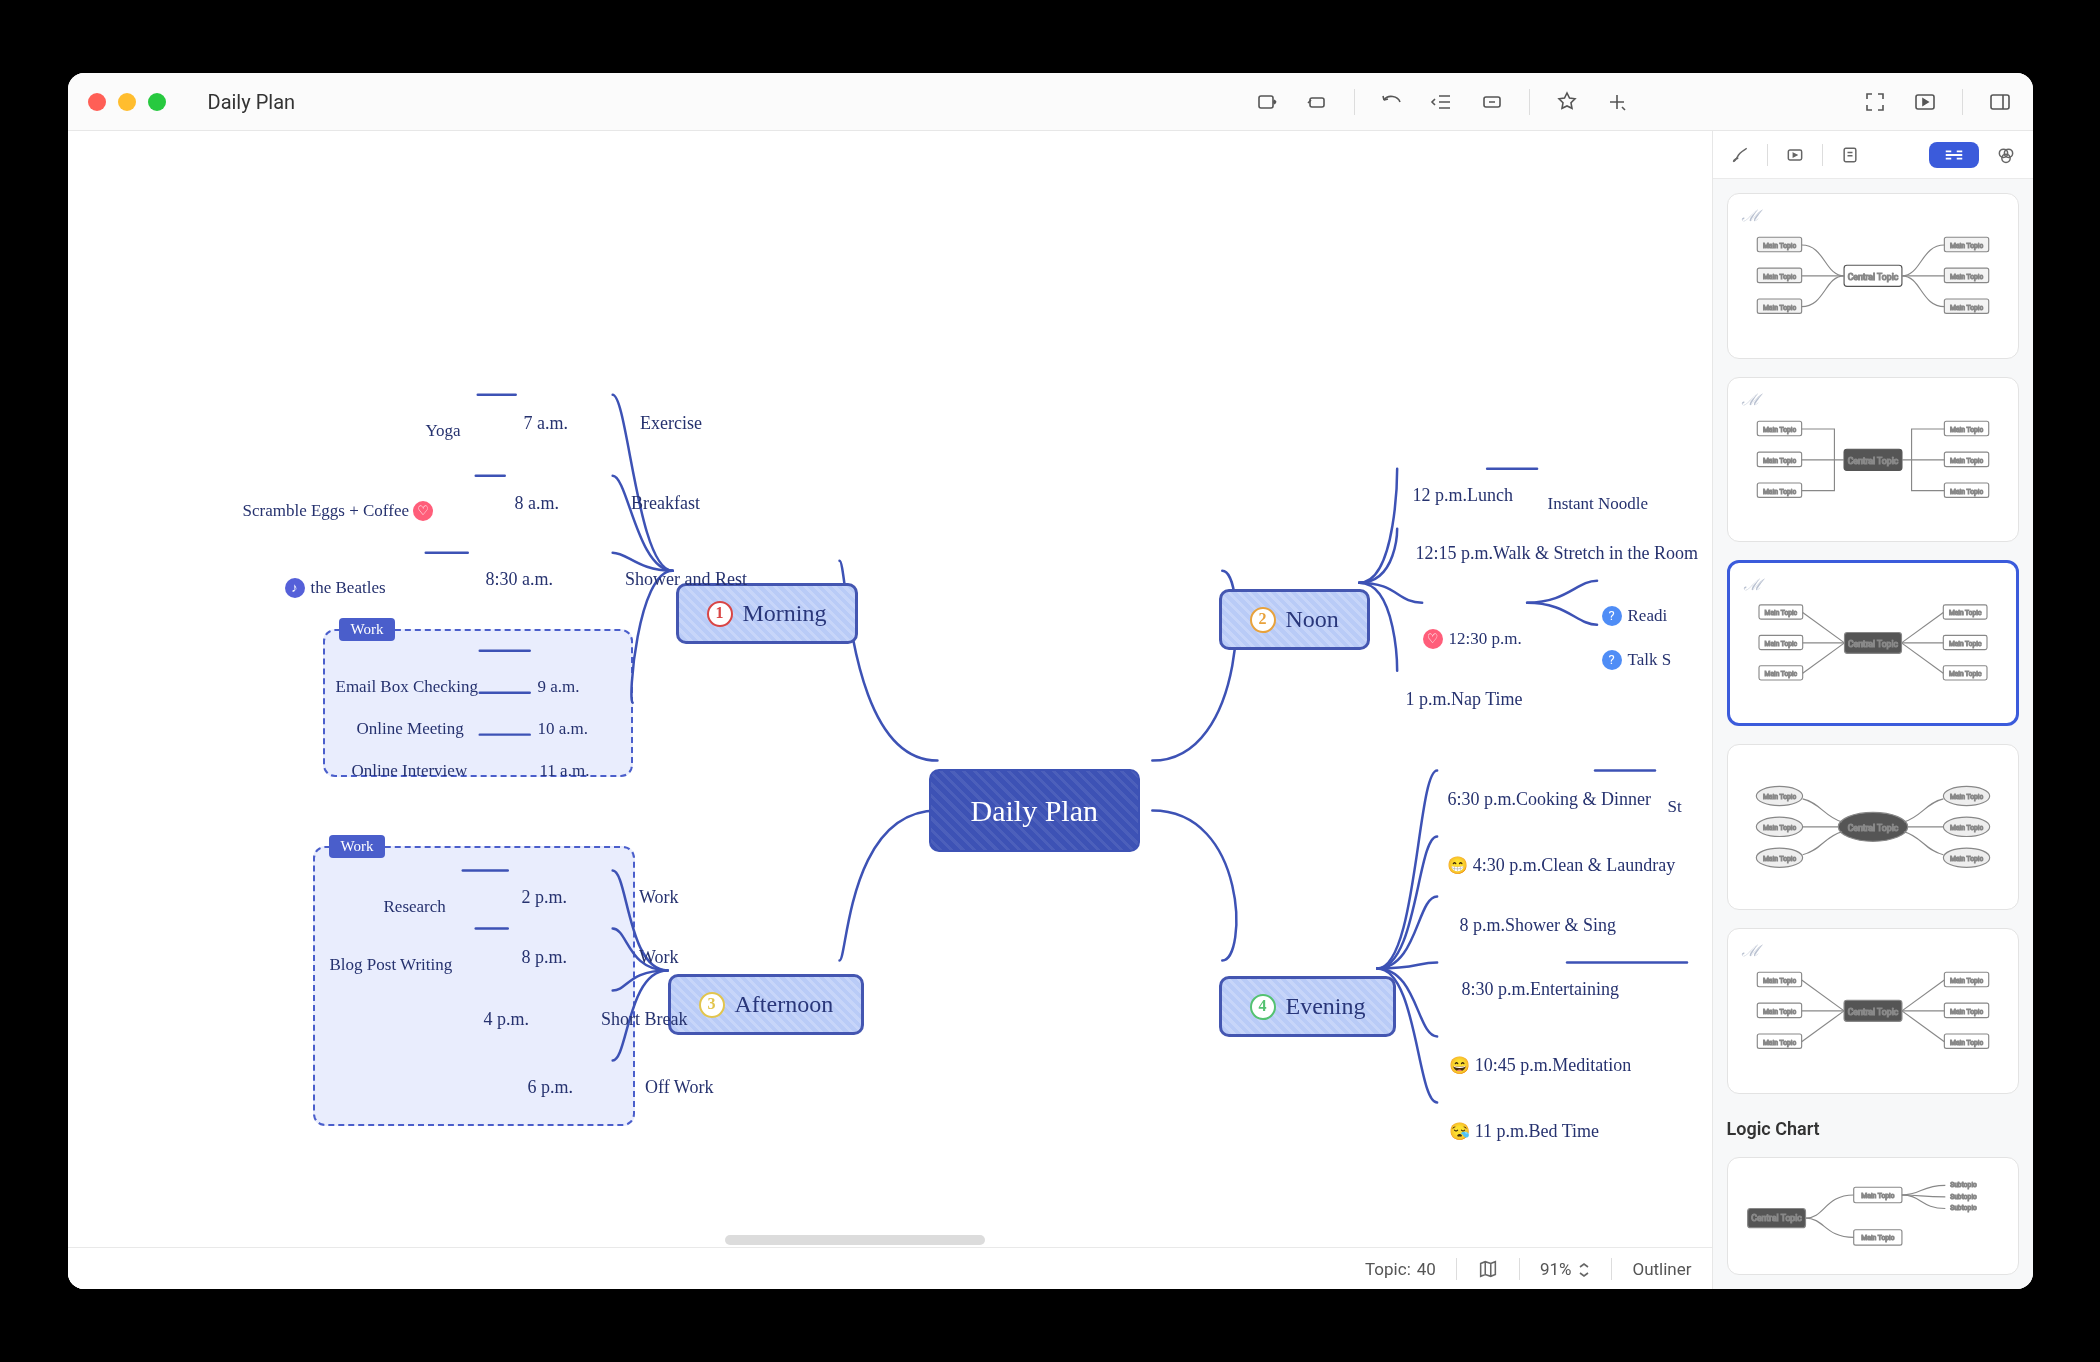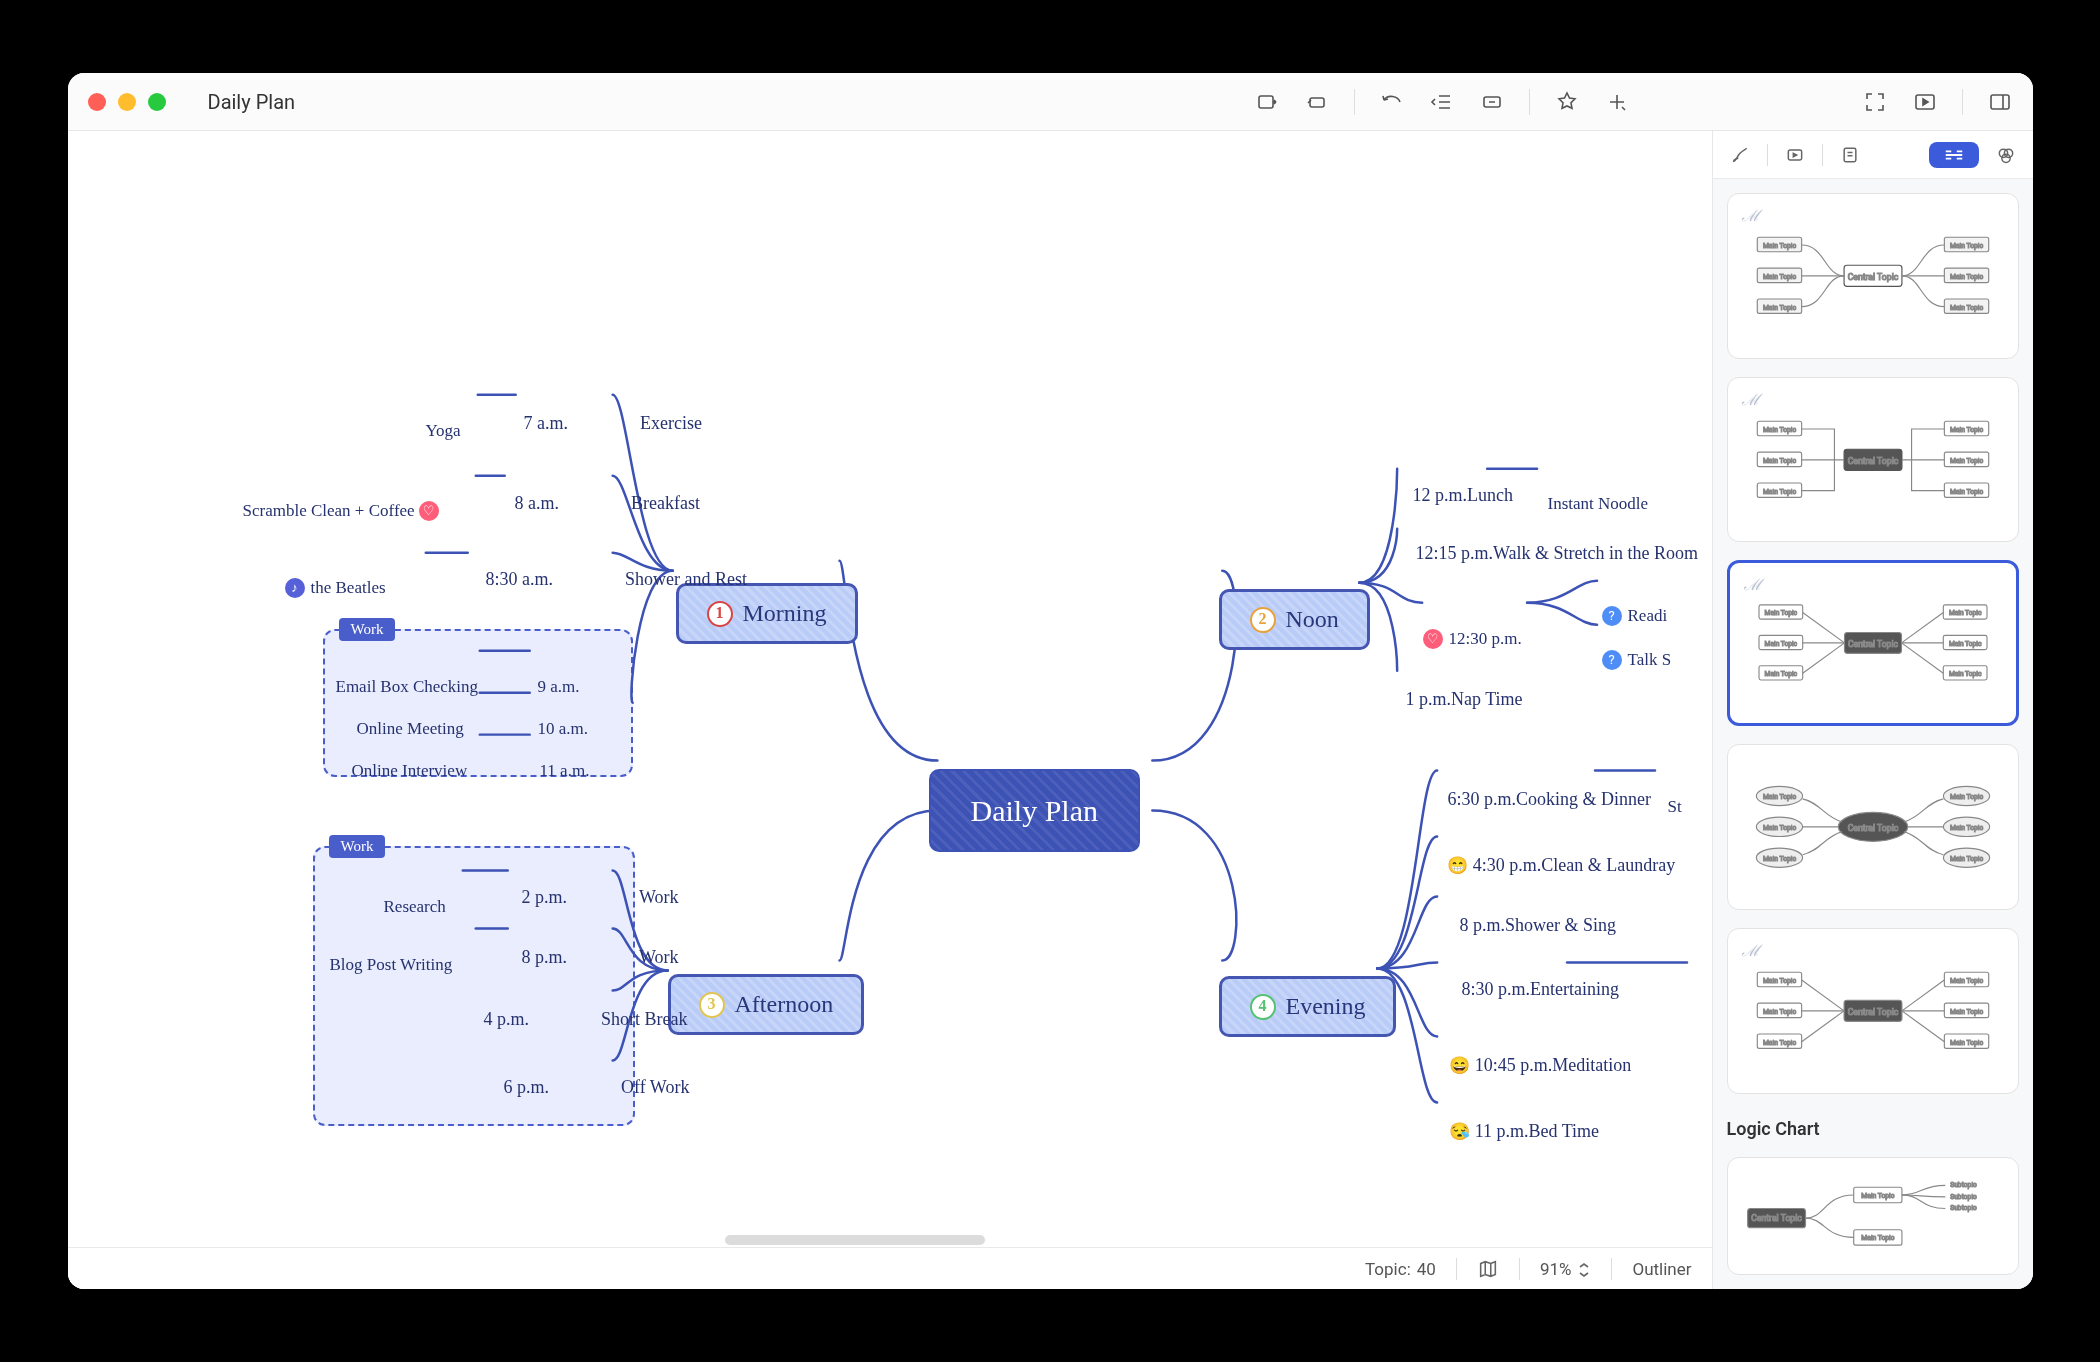--- a/index.html
+++ b/index.html
@@ -294,21 +294,21 @@
         </div>
         <div class="node branch" style="left:1151px;top:810px">
           <span class="num c4">4</span>
           <span>Evening</span>
         </div>
 
         <div class="node leaf left" style="left:456px;top:246px"><span>7 a.m.</span><br><span>Exercise</span></div>
         <div class="node detail" style="left:358px;top:254px;text-align:right">Yoga</div>
 
         <div class="node leaf left" style="left:447px;top:326px"><span>8 a.m.</span><br><span>Breakfast</span></div>
-        <div class="node" style="left:175px;top:334px"><span class="detail">Scramble Clean + Coffee</span> &nbsp; <span class="badge fav">♡</span></div>
+        <div class="node" style="left:175px;top:334px"><span class="detail">Scramble Eggs + Coffee</span> &nbsp; <span class="badge fav">♡</span></div>
 
         <div class="node leaf left" style="left:418px;top:402px"><span>8:30 a.m.</span><br><span>Shower and Rest</span></div>
         <div class="node" style="left:217px;top:411px">
             <span class="badge music">♪</span>
             <span class="detail">the Beatles</span>
           </div>
 
         <div class="node detail" style="left:268px;top:510px">Email Box Checking</div>
         <div class="node detail" style="left:470px;top:510px">9 a.m.</div>
         <div class="node detail" style="left:289px;top:552px">Online Meeting</div>
@@ -316,21 +316,21 @@
         <div class="node detail" style="left:284px;top:594px">Online Interview</div>
         <div class="node detail" style="left:472px;top:594px">11 a.m.</div>
 
         <div class="node leaf left" style="left:454px;top:720px"><span>2 p.m.</span><br><span>Work</span></div>
         <div class="node detail" style="left:316px;top:730px">Research</div>
 
         <div class="node leaf left" style="left:454px;top:780px"><span>8 p.m.</span><br><span>Work</span></div>
         <div class="node detail" style="left:262px;top:788px">Blog Post Writing</div>
 
         <div class="node leaf left" style="left:416px;top:842px"><span>4 p.m.</span><br><span>Short Break</span></div>
-        <div class="node leaf left" style="left:436px;top:910px"><span>6 p.m.</span><br><span>Off Work</span></div>
+        <div class="node leaf left" style="left:460px;top:910px"><span>6 p.m.</span><br><span>Off Work</span></div>
 
         <div class="node leaf" style="left:1345px;top:318px"><span>12 p.m.</span><br><span>Lunch</span></div>
         <div class="node detail" style="left:1480px;top:327px">Instant Noodle</div>
 
         <div class="node leaf" style="left:1348px;top:376px;text-align:right"><span>12:15 p.m.</span><br><span>Walk &amp; Stretch in the Room</span></div>
 
         <div class="node" style="left:1355px;top:462px">
             <span class="badge fav">♡</span>
             <span class="detail">12:30 p.m.</span>
           </div>

